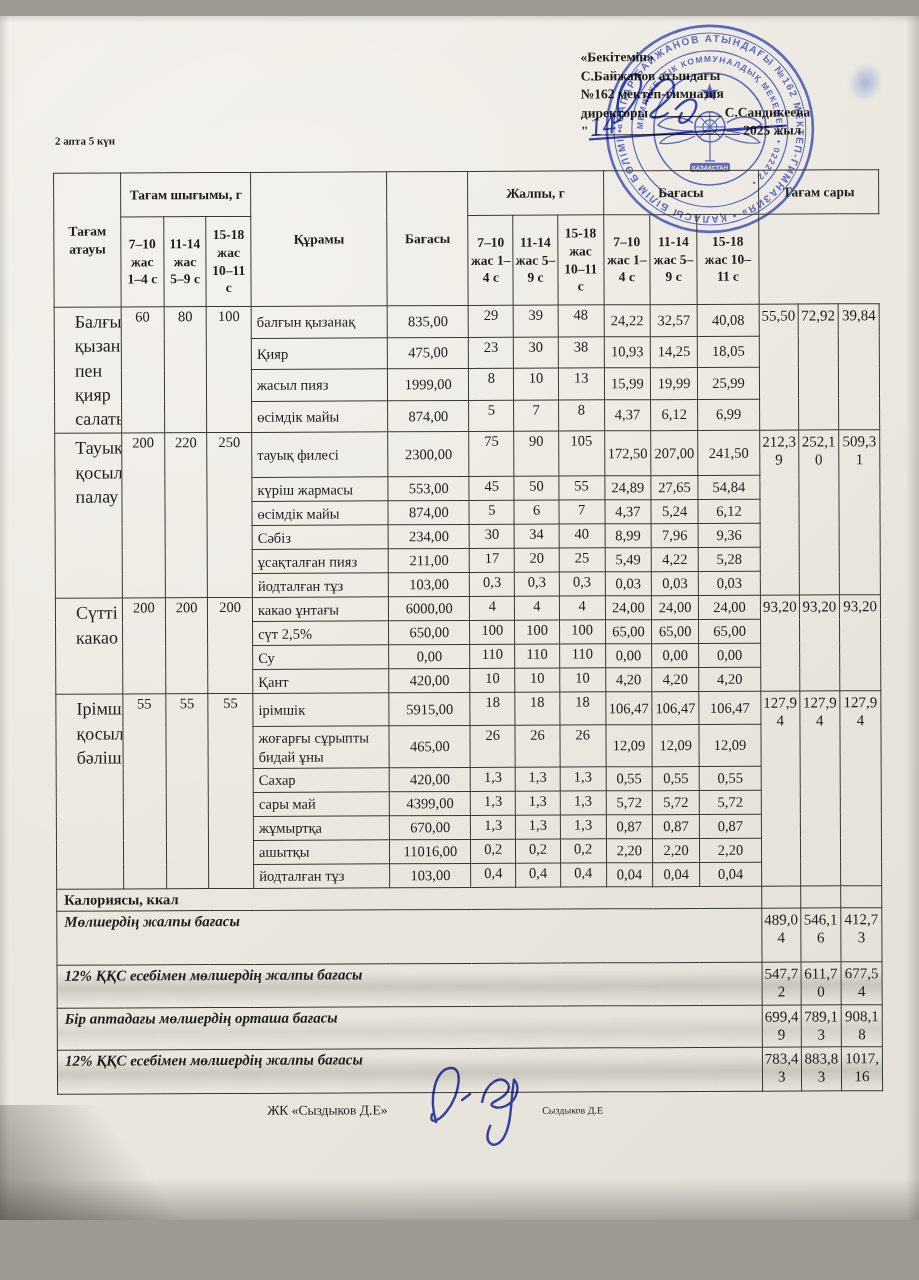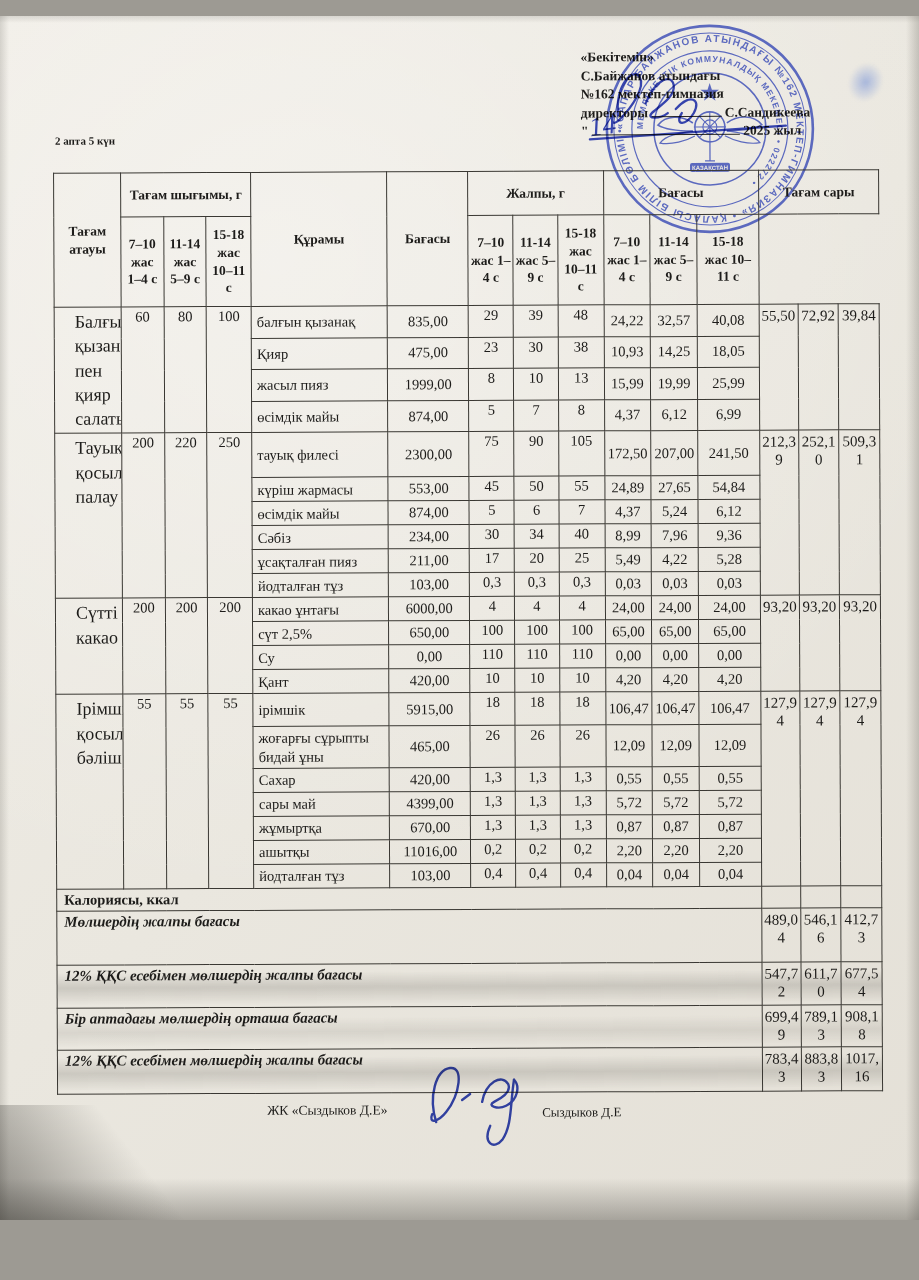--- a/index.html
+++ b/index.html
@@ -42,21 +42,21 @@
   td.qty   { text-align:center; vertical-align:top; }
   td.sum   { text-align:center; word-break:break-all; line-height:1.2; }
   td.cost  { text-align:center; vertical-align:top; word-break:break-all; font-size:15px; line-height:1.2; padding:2px 1px; }
   td.sum-label { text-align:left; font-weight:bold; font-style:italic; font-size:15px; vertical-align:top; padding:2px 7px; }
   tr.summary-0 td.sum-label { font-style:normal; font-size:14.5px; }
   tr.band-strong td { background:linear-gradient(180deg, rgba(0,0,0,0) 18%, rgba(125,122,114,.28) 55%, rgba(0,0,0,0) 95%); }
   tr.band-soft td   { background:linear-gradient(180deg, rgba(0,0,0,0) 25%, rgba(125,122,114,.16) 60%, rgba(0,0,0,0) 95%); }
 
   
   .footer-company { position:absolute; left:265px; top:1086px; font-size:13.5px; }
-  .footer-name    { position:absolute; left:540px; top:1089px; font-size:13px; }
+  .footer-name    { position:absolute; left:540px; top:1089px; font-size:10px; }
   .sig-bottom     { position:absolute; left:408px; top:1040px; width:150px; height:95px; mix-blend-mode:multiply; }
 
   
   .shadow-bottom { position:absolute; left:0; right:0; bottom:0; height:42px;
     background:linear-gradient(0deg, rgba(72,70,64,.40), rgba(72,70,64,0)); }
   .shadow-corner { position:absolute; left:0; bottom:0; width:210px; height:115px;
     background:linear-gradient(52deg, rgba(58,56,51,.55), rgba(58,56,51,0) 62%); }
   .shadow-right  { position:absolute; top:0; right:0; bottom:0; width:13px;
     background:linear-gradient(270deg, rgba(105,102,95,.30), rgba(105,102,95,0)); }
   .shadow-left   { position:absolute; top:0; left:0; bottom:0; width:9px;

